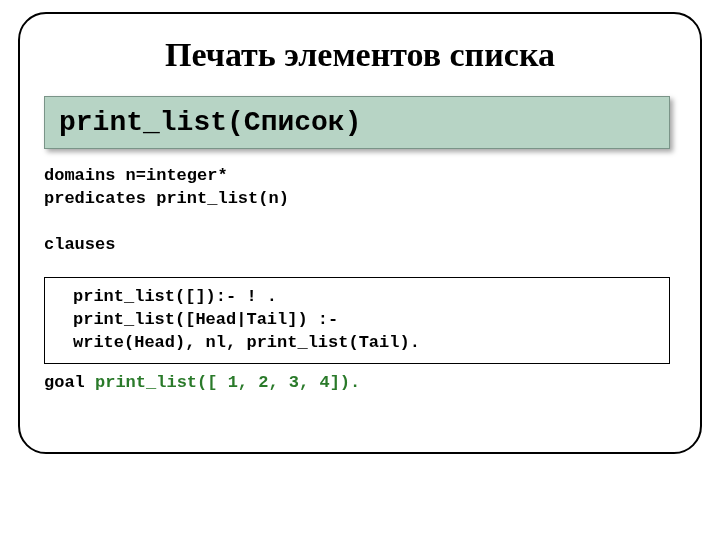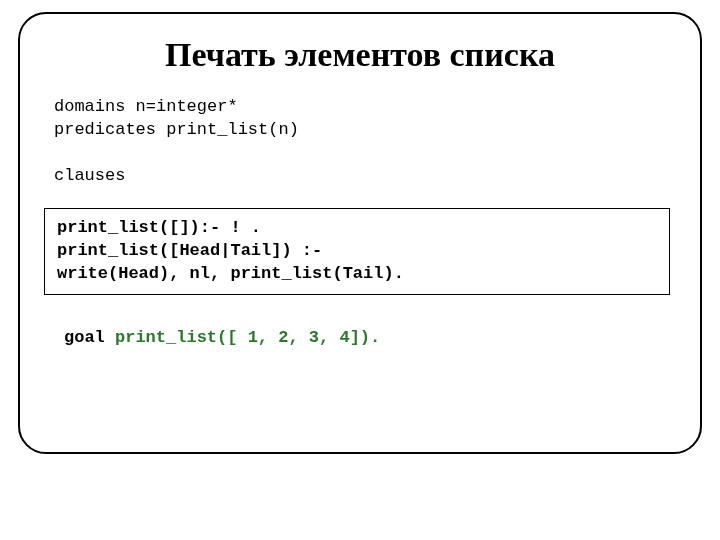--- a/index.html
+++ b/index.html
@@ -43,63 +43,64 @@
     }
     .header-text {
       font-family: 'Courier New', monospace;
       font-size: 28px;
       font-weight: bold;
       color: #000000;
     }
     .declaration-block {
       font-family: 'Courier New', monospace;
       font-size: 17px;
-      font-weight: normal;
+      font-weight: bold;
       color: #000000;
-      margin-left: 10px;
       margin-bottom: 20px;
       line-height: 1.35;
       white-space: pre;
     }
     .code-box {
       border: 1.5px solid #000000;
-      padding: 8px 12px;
+      padding: 8px 28px;
       margin-right: 6px;
-      margin-bottom: 32px;
+      margin-bottom: 8px;
     }
     .code-box-text {
       font-family: 'Courier New', monospace;
       font-size: 17px;
       font-weight: bold;
       color: #000000;
       line-height: 1.35;
       white-space: pre;
     }
     .goal-line {
       font-family: 'Courier New', monospace;
       font-size: 17px;
       font-weight: bold;
       line-height: 1.35;
       max-width: 340px;
-      margin-left: 20px;
     }
     .goal-keyword {
       color: #000000;
     }
     .goal-call {
       color: #2a7a2a;
     }
   </style>
 </head>
 <body>
 
 <div class="main-frame">
 
   <h1 class="page-title">Печать элементов списка</h1>
 
+  <div class="header-box">
+    <span class="header-text">print_list(Список)</span>
+  </div>
 
   <div class="declaration-block">domains n=integer*
 predicates print_list(n)
 
 clauses</div>
 
   <div class="code-box">
     <div class="code-box-text">print_list([]):- ! .
 print_list([Head|Tail]) :-
 write(Head), nl, print_list(Tail).</div>

